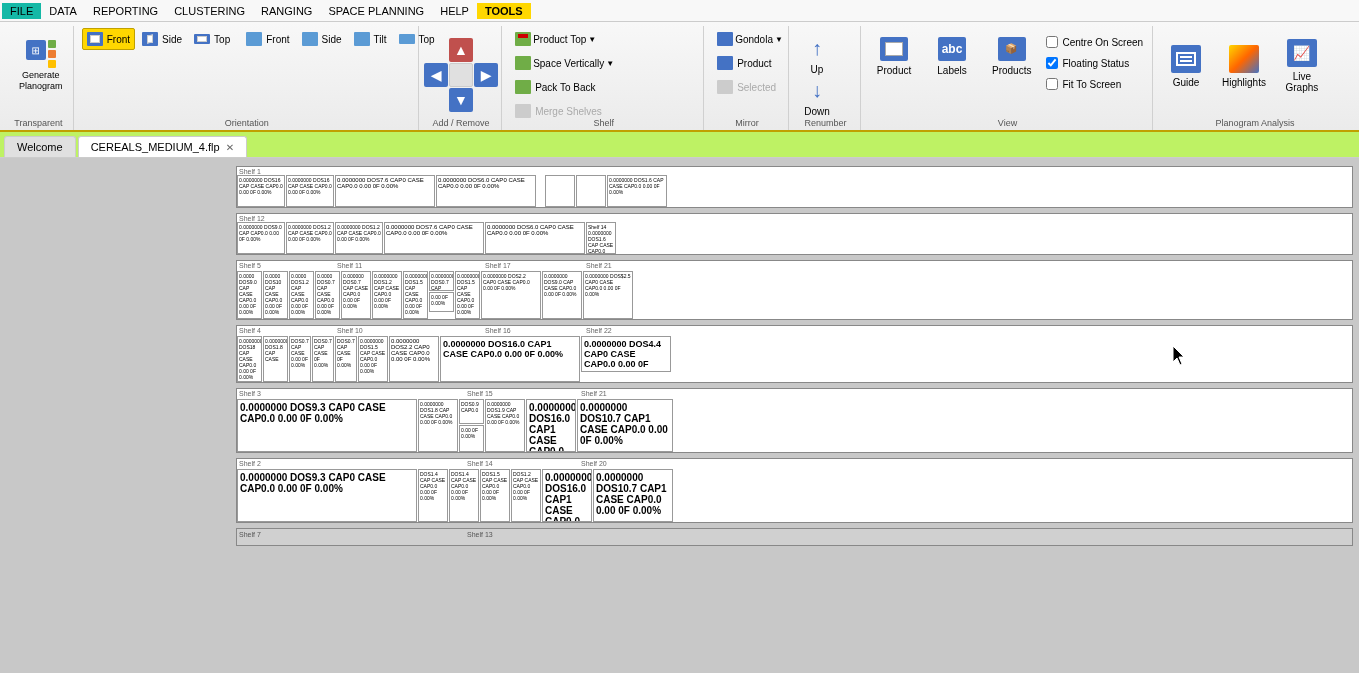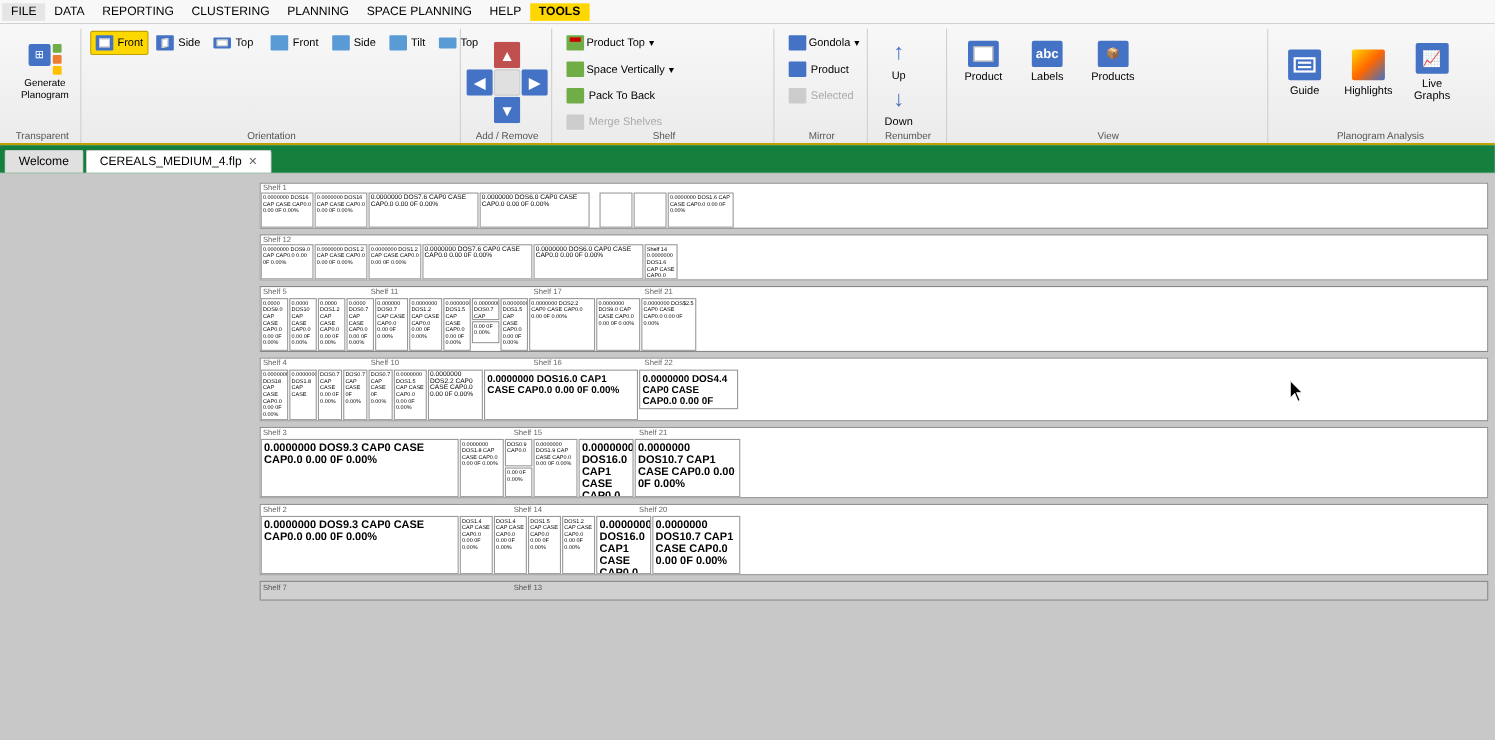--- a/index.html
+++ b/index.html
@@ -13,21 +13,21 @@
       align-items: center;
       height: 22px;
       padding: 0 2px;
     }
     .menu-item {
       padding: 2px 8px;
       cursor: pointer;
       font-size: 11px;
       color: #000;
     }
-    .menu-item.active { background: #e5e5e5; color: #000; }
+    .menu-item.active { background: #14b8a6; color: #000; }
 
     
     .ribbon {
       background: linear-gradient(to bottom, #f8f8f8, #ebebeb);
       border-bottom: 2px solid #c0a000;
       display: flex;
       height: 110px;
       padding: 4px 4px 0 4px;
       gap: 2px;
     }
@@ -119,21 +119,21 @@
       display: flex;
       align-items: center;
       gap: 4px;
       font-size: 10px;
       height: 20px;
     }
     .checkbox-row input[type=checkbox] { width: 12px; height: 12px; }
 
     
     .tab-bar {
-      background: #15803d;
+      background: #bef264;
       border-bottom: 1px solid #ccc;
       display: flex;
       align-items: flex-end;
       height: 26px;
       padding: 0 4px;
       gap: 2px;
     }
     .tab {
       padding: 4px 12px;
       border: 1px solid #ccc;
@@ -179,21 +179,21 @@
     }
   </style>
 </head>
 <body>
 
 <div class="menu-bar">
   <div class="menu-item active">FILE</div>
   <div class="menu-item">DATA</div>
   <div class="menu-item">REPORTING</div>
   <div class="menu-item">CLUSTERING</div>
-  <div class="menu-item">PLANNING</div>
+  <div class="menu-item">RANGING</div>
   <div class="menu-item">SPACE PLANNING</div>
   <div class="menu-item">HELP</div>
   <div class="menu-item active" style="background:#ffd700;font-weight:600;">TOOLS</div>
 </div>
 
 <div class="ribbon">
 
   <div class="ribbon-group">
     <div class="ribbon-content">
       <div class="generate-btn">
@@ -362,20 +362,34 @@
       </div>
       <div style="display:flex;flex-direction:column;gap:2px;align-items:center;">
         <div class="btn-large" style="height:56px;">
           <div style="width:28px;height:24px;background:#4472c4;border-radius:2px;display:flex;align-items:center;justify-content:center;">
             <div style="font-size:10px;color:white;">📦</div>
           </div>
           <span>Products</span>
         </div>
       </div>
 
+      <div style="display:flex;flex-direction:column;gap:1px;padding-top:4px;">
+        <div class="checkbox-row">
+          <input type="checkbox" style="">
+          <label>Centre On Screen</label>
+        </div>
+        <div class="checkbox-row">
+          <input type="checkbox" checked="" style="">
+          <label>Floating Status</label>
+        </div>
+        <div class="checkbox-row">
+          <input type="checkbox" style="">
+          <label>Fit To Screen</label>
+        </div>
+      </div>
     </div>
     <div class="ribbon-group-label">View</div>
   </div>
 
   <div class="ribbon-group" style="min-width:200px;border-right:none;">
     <div class="ribbon-content" style="gap:4px;">
       <div class="btn-large">
         <div style="width:30px;height:28px;background:#4472c4;border-radius:2px;display:flex;align-items:center;justify-content:center;">
           <div style="width:20px;height:14px;border:2px solid white;display:flex;flex-direction:column;gap:2px;padding:2px;">
             <div style="height:2px;background:white;"></div>

